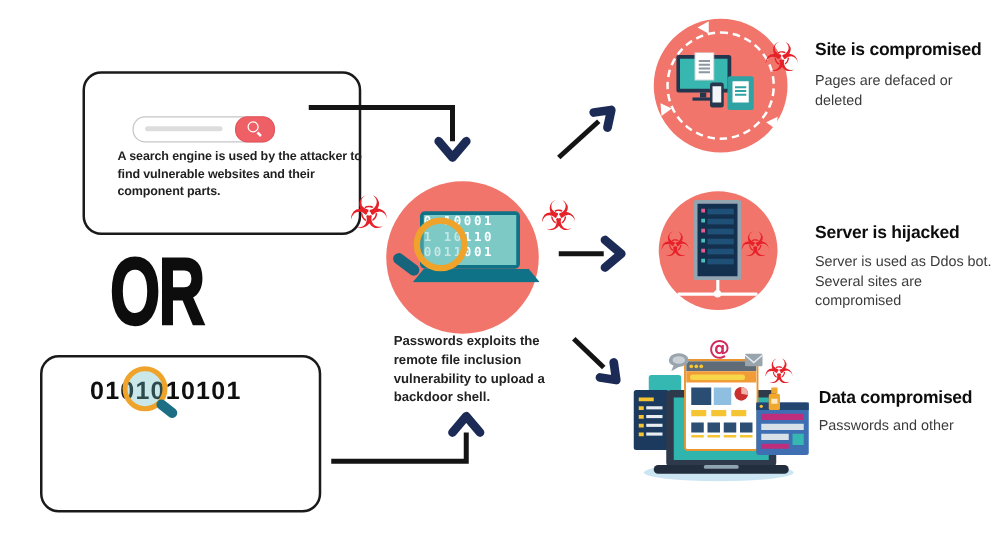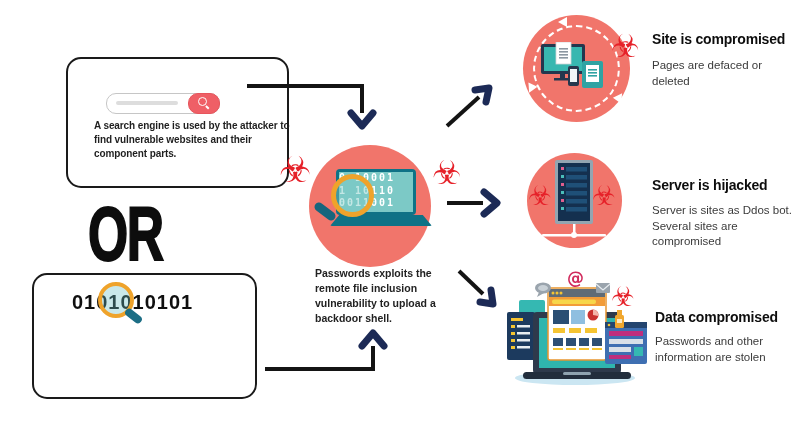--- a/index.html
+++ b/index.html
@@ -65,21 +65,21 @@
       <div class="search-line"></div>
       <div class="search-btn">
         <div class="mag"></div>
       </div>
     </div>
     <div class="card-text" style="left:26px;top:60px;width:198px;">A search engine is used by the attacker to find vulnerable websites and their component parts.</div>
   </div>
 
   <div class="or-label">OR</div>
 
-  <div class="card" style="left:32px;top:273px;width:221px;height:122px;">
+  <div class="card" style="left:32px;top:284px;width:221px;height:122px;">
     <div class="binary-head">0101010101</div>
     <div class="scan-lens"></div>
     <div class="scan-handle"></div>
   </div>
 
   <div class="big-circle" style="left:309px;top:145px;width:122px;height:122px;"></div>
 
   <div class="laptop-screen">
     <div class="inner">
       <div class="bin-row">0 10001</div>
@@ -166,21 +166,21 @@
     <rect x="23" y="41" width="3" height="3" fill="#E15E8E"></rect>
     <rect x="23" y="49" width="3" height="3" fill="#4ABFBB"></rect>
     <rect x="35" y="66" width="2.5" height="10" fill="#fff"></rect>
     <rect x="4" y="76" width="64" height="2.5" rx="1" fill="#fff"></rect>
     <circle cx="36" cy="77" r="3" fill="#fff"></circle>
   </svg>
   <span class="bio" style="left:528px;top:183px;font-size:27px;">☣</span>
   <span class="bio" style="left:592px;top:183px;font-size:27px;">☣</span>
   <div class="out-title" style="left:652px;top:177px;">Server is hijacked</div>
   <div class="out-body" style="left:652px;top:203px;">
-    <div>Server is sites as Ddos bot.</div>
+    <div>Server is used as Ddos bot.</div>
     <div>Several sites are compromised</div>
   </div>
 
   <svg class="abs" style="left:505px;top:262px;" width="150" height="140" viewBox="0 0 150 140">
     <ellipse cx="70" cy="116" rx="60" ry="7" fill="#CBE6F2"></ellipse>
 
     <rect x="14" y="38" width="26" height="58" rx="2" fill="#35B8B2"></rect>
 
     <rect x="2" y="50" width="28" height="48" rx="2" fill="#1C3A5E"></rect>
     <rect x="6" y="56" width="12" height="3" fill="#F5C432"></rect>
@@ -243,16 +243,15 @@
     <g>
       <rect x="110" y="53" width="9" height="13" rx="1.5" fill="#F0A72E"></rect>
       <rect x="112" y="48" width="5" height="5" fill="#F0A72E"></rect>
       <rect x="112" y="57" width="5" height="4" fill="#FBE9C4"></rect>
     </g>
   </svg>
   <span class="bio" style="left:611px;top:284px;font-size:27px;">☣</span>
   <div class="out-title" style="left:655px;top:309px;">Data compromised</div>
   <div class="out-body" style="left:655px;top:334px;">
     <div>Passwords and other</div>
-    <div>information are stolen</div>
   </div>
 
 </div>
 
 </body></html>

